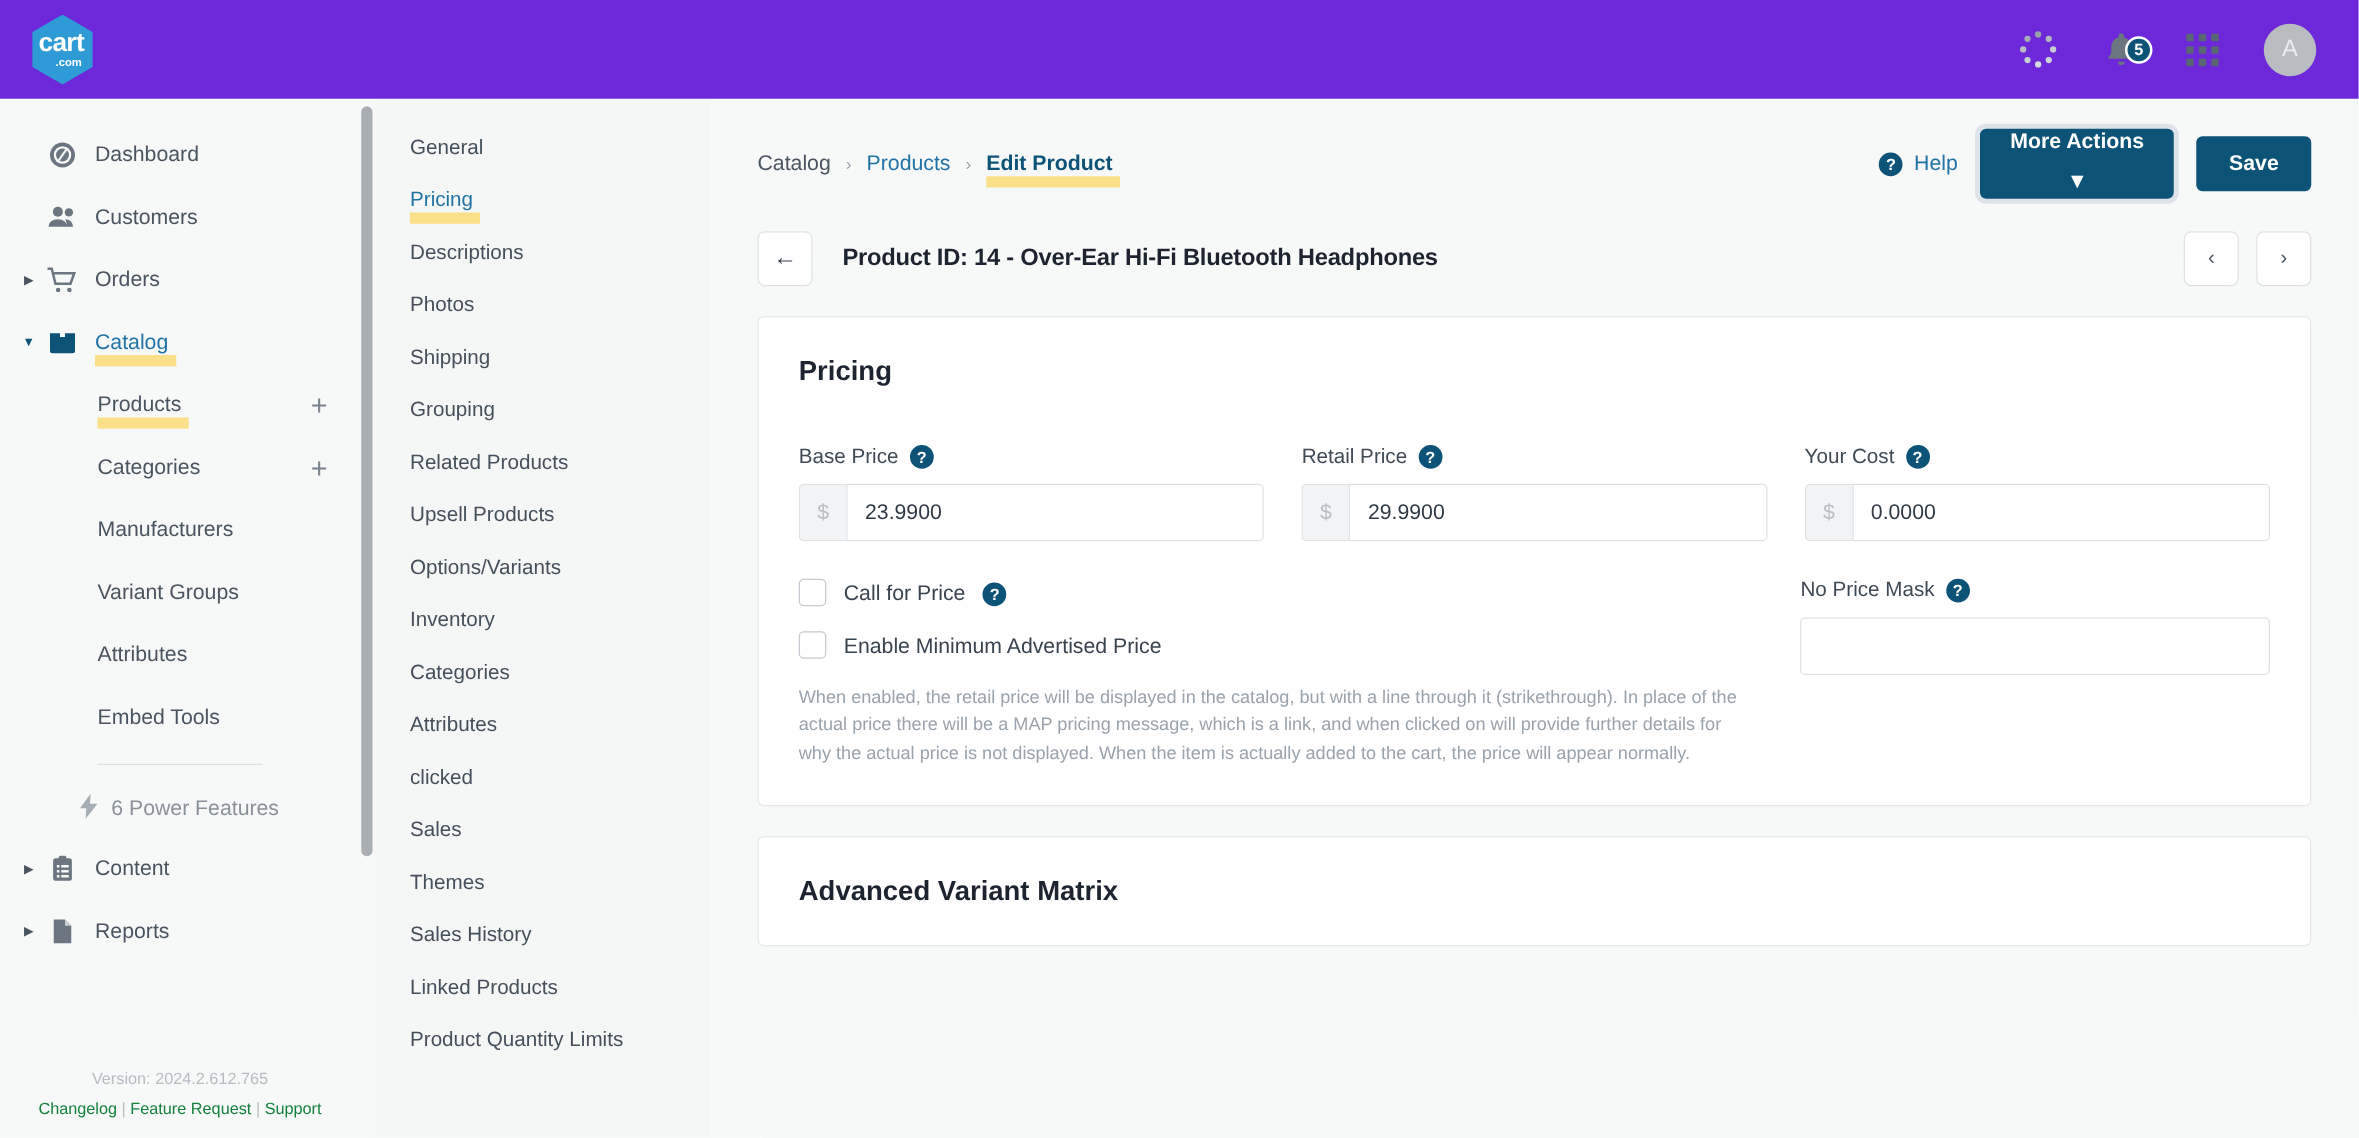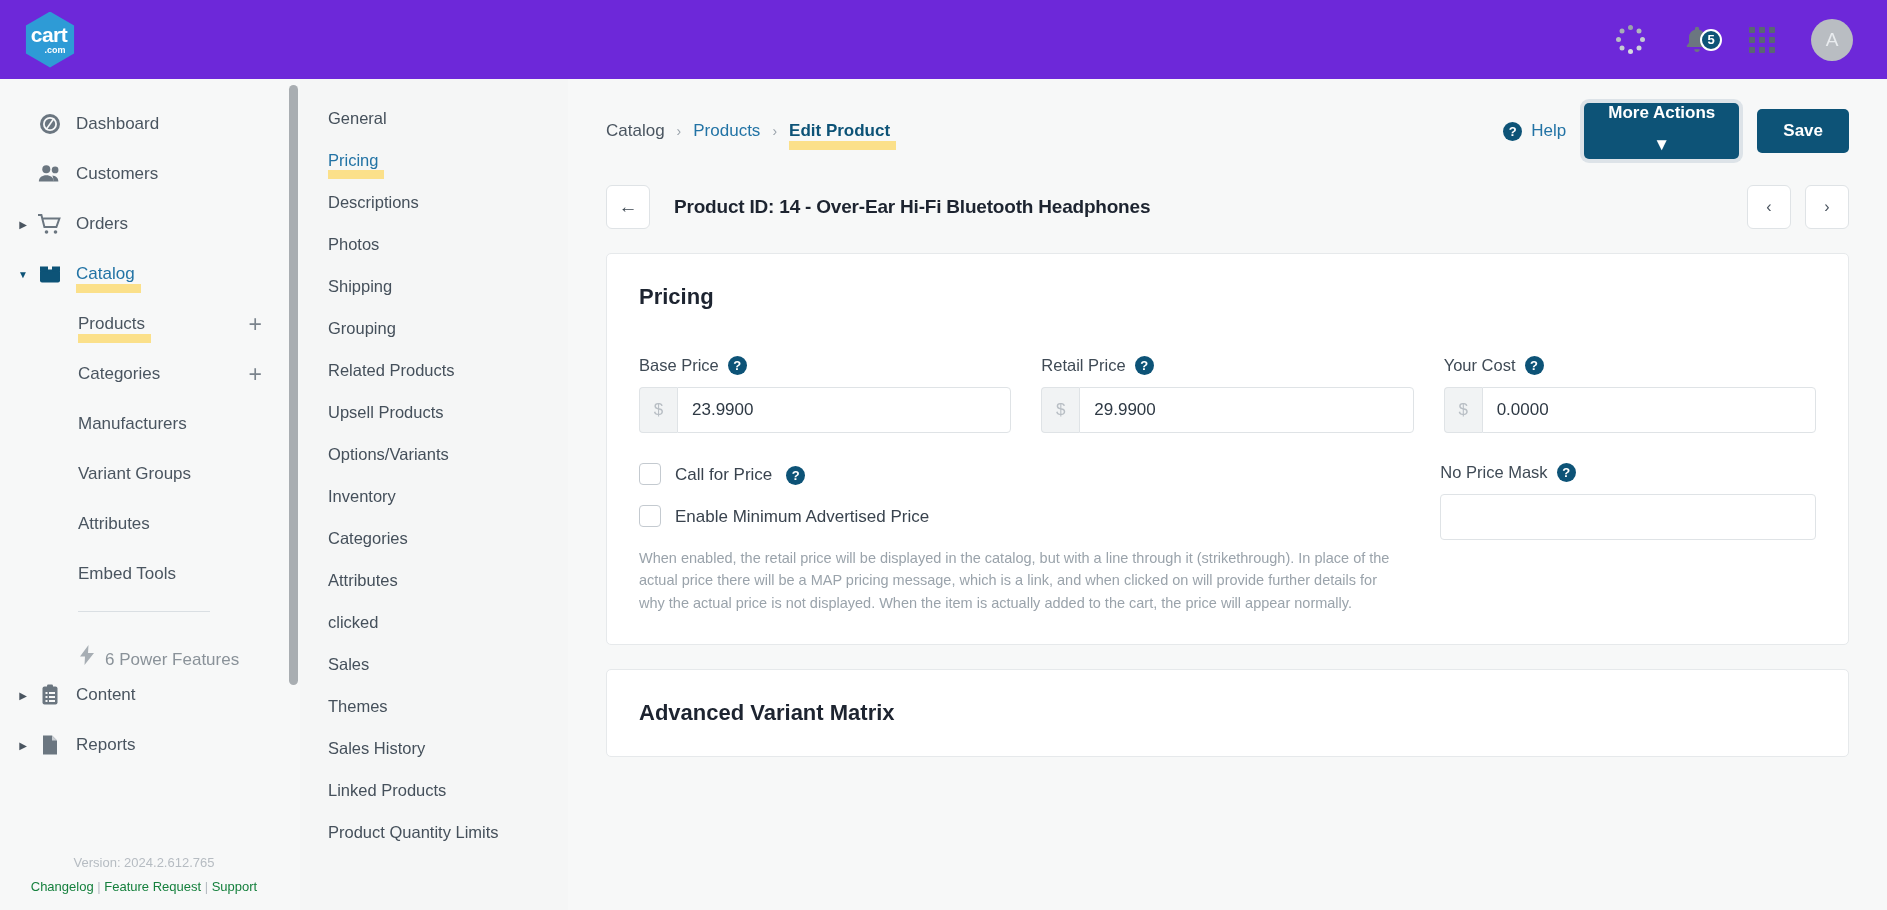--- a/index.html
+++ b/index.html
@@ -84,21 +84,21 @@
   .hl { position: relative; z-index: 1; }
 
   .sub-item {
     display: flex; align-items: center; justify-content: space-between;
     height: 50px; padding-left: 78px; padding-right: 26px;
     font-size: 17px; color: #4a5560; cursor: pointer;
   }
   .sub-item .plus { font-size: 23px; color: #7b848d; line-height: 1; }
   .divider { height: 1px; background: #dadfe3; margin: 12px 78px 12px 78px; }
   .power {
-    display: flex; align-items: flex-end; gap: 9px; padding-left: 78px;
+    display: flex; align-items: center; gap: 9px; padding-left: 62px;
     height: 46px; font-size: 17px; color: #8a9299; cursor: pointer;
   }
   .footer-ver {
     position: absolute; bottom: 10px; left: 0; right: 0; text-align: center;
     font-size: 13px; color: #b6bcc2; line-height: 1.9;
   }
   .footer-ver a { color: #15803d; text-decoration: none; }
 
   
   .scroll-track {

